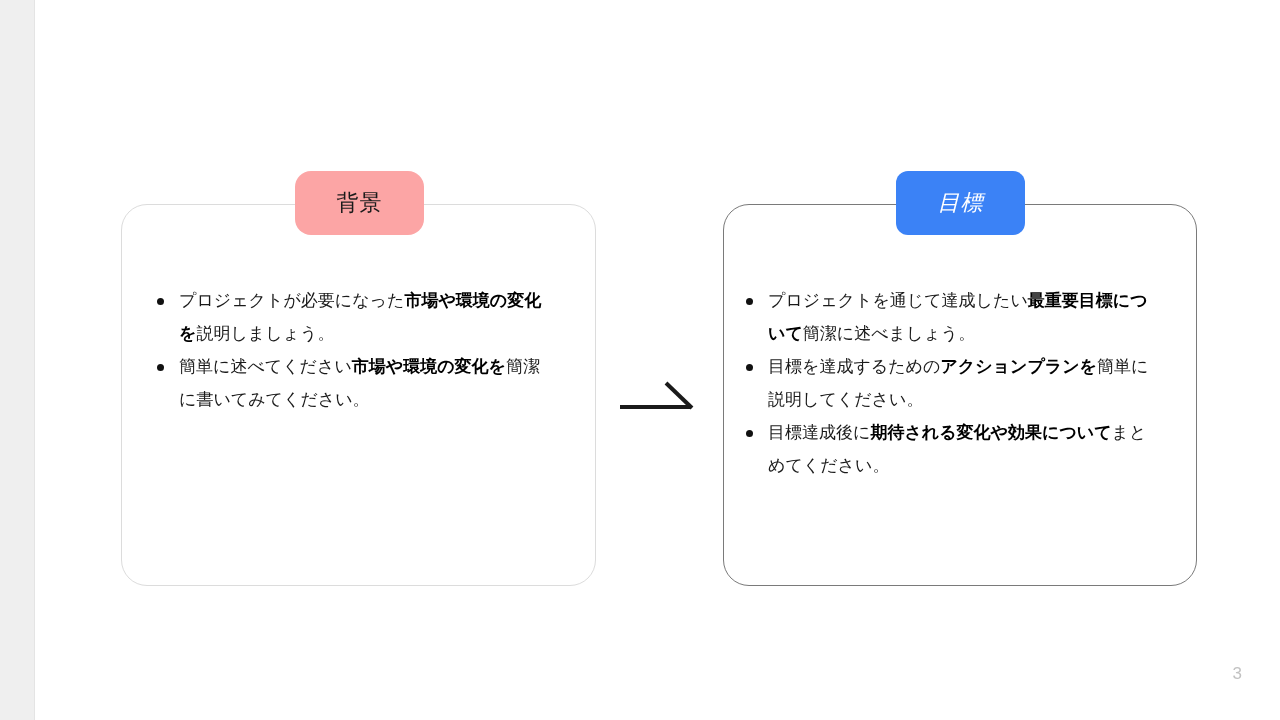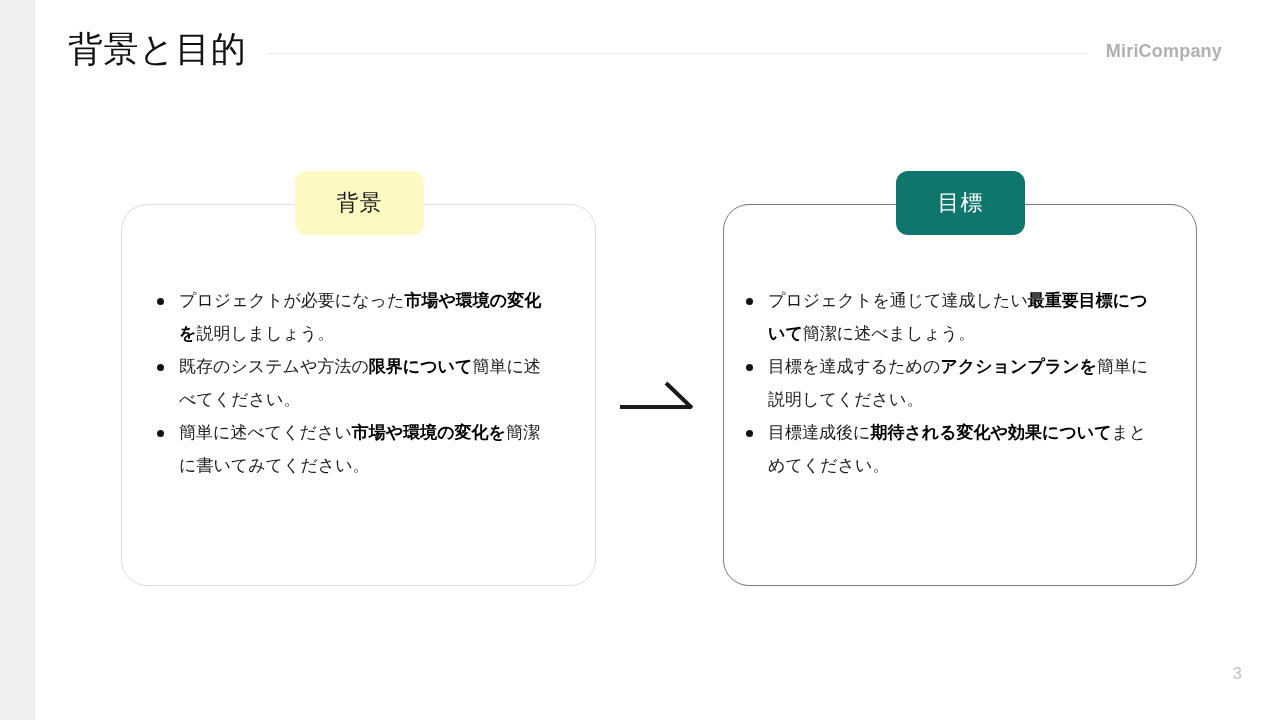--- a/index.html
+++ b/index.html
@@ -165,38 +165,32 @@
     color: #c2c2c2;
   }
 </style>
 </head>
 <body>
 
 <div class="slide" style="background: rgb(255, 255, 255);">
 
   <div class="side-strip" style="background: rgb(239, 239, 239);"></div>
 
-  <div class="header">
-    <div class="slide-title" style="color: rgb(17, 17, 17);">背景と目的</div>
-    <div class="title-rule"></div>
-    <div class="brand" style="color: rgb(176, 176, 176);">MiriCompany</div>
-  </div>
 
   <div class="card card-left" style="border-color: rgb(220, 220, 220);"></div>
-  <div class="tab tab-left" style="background: #fef9c3;">
+  <div class="tab tab-left" style="background: #fca5a5; border-radius: 16px;">
     <span>背景</span>
   </div>
   <ul class="bullets bullets-left">
       <li><span>プロジェクトが必要になった</span><b>市場や環境の変化を</b><span>説明しましょう。</span></li>
-      <li><span>既存のシステムや方法の</span><b>限界について</b><span>簡単に述べてください。</span></li>
       <li><span>簡単に述べてください</span><b>市場や環境の変化を</b><span>簡潔に書いてみてください。</span></li>
     </ul>
 
   <div class="card card-right" style="border-color: rgb(122, 122, 122);"></div>
-  <div class="tab tab-right" style="background: #0f766e;">
+  <div class="tab tab-right" style="background: #3b82f6; font-style: italic;">
     <span>目標</span>
   </div>
   <ul class="bullets bullets-right">
       <li><span>プロジェクトを通じて達成したい</span><b>最重要目標について</b><span>簡潔に述べましょう。</span></li>
       <li><span>目標を達成するための</span><b>アクションプランを</b><span>簡単に説明してください。</span></li>
       <li><span>目標達成後に</span><b>期待される変化や効果について</b><span>まとめてください。</span></li>
     </ul>
 
   <svg class="arrow" viewBox="0 0 84 48">
     <line x1="2" y1="32" x2="72" y2="32" stroke="#1a1a1a" stroke-width="4" stroke-linecap="butt"></line>

